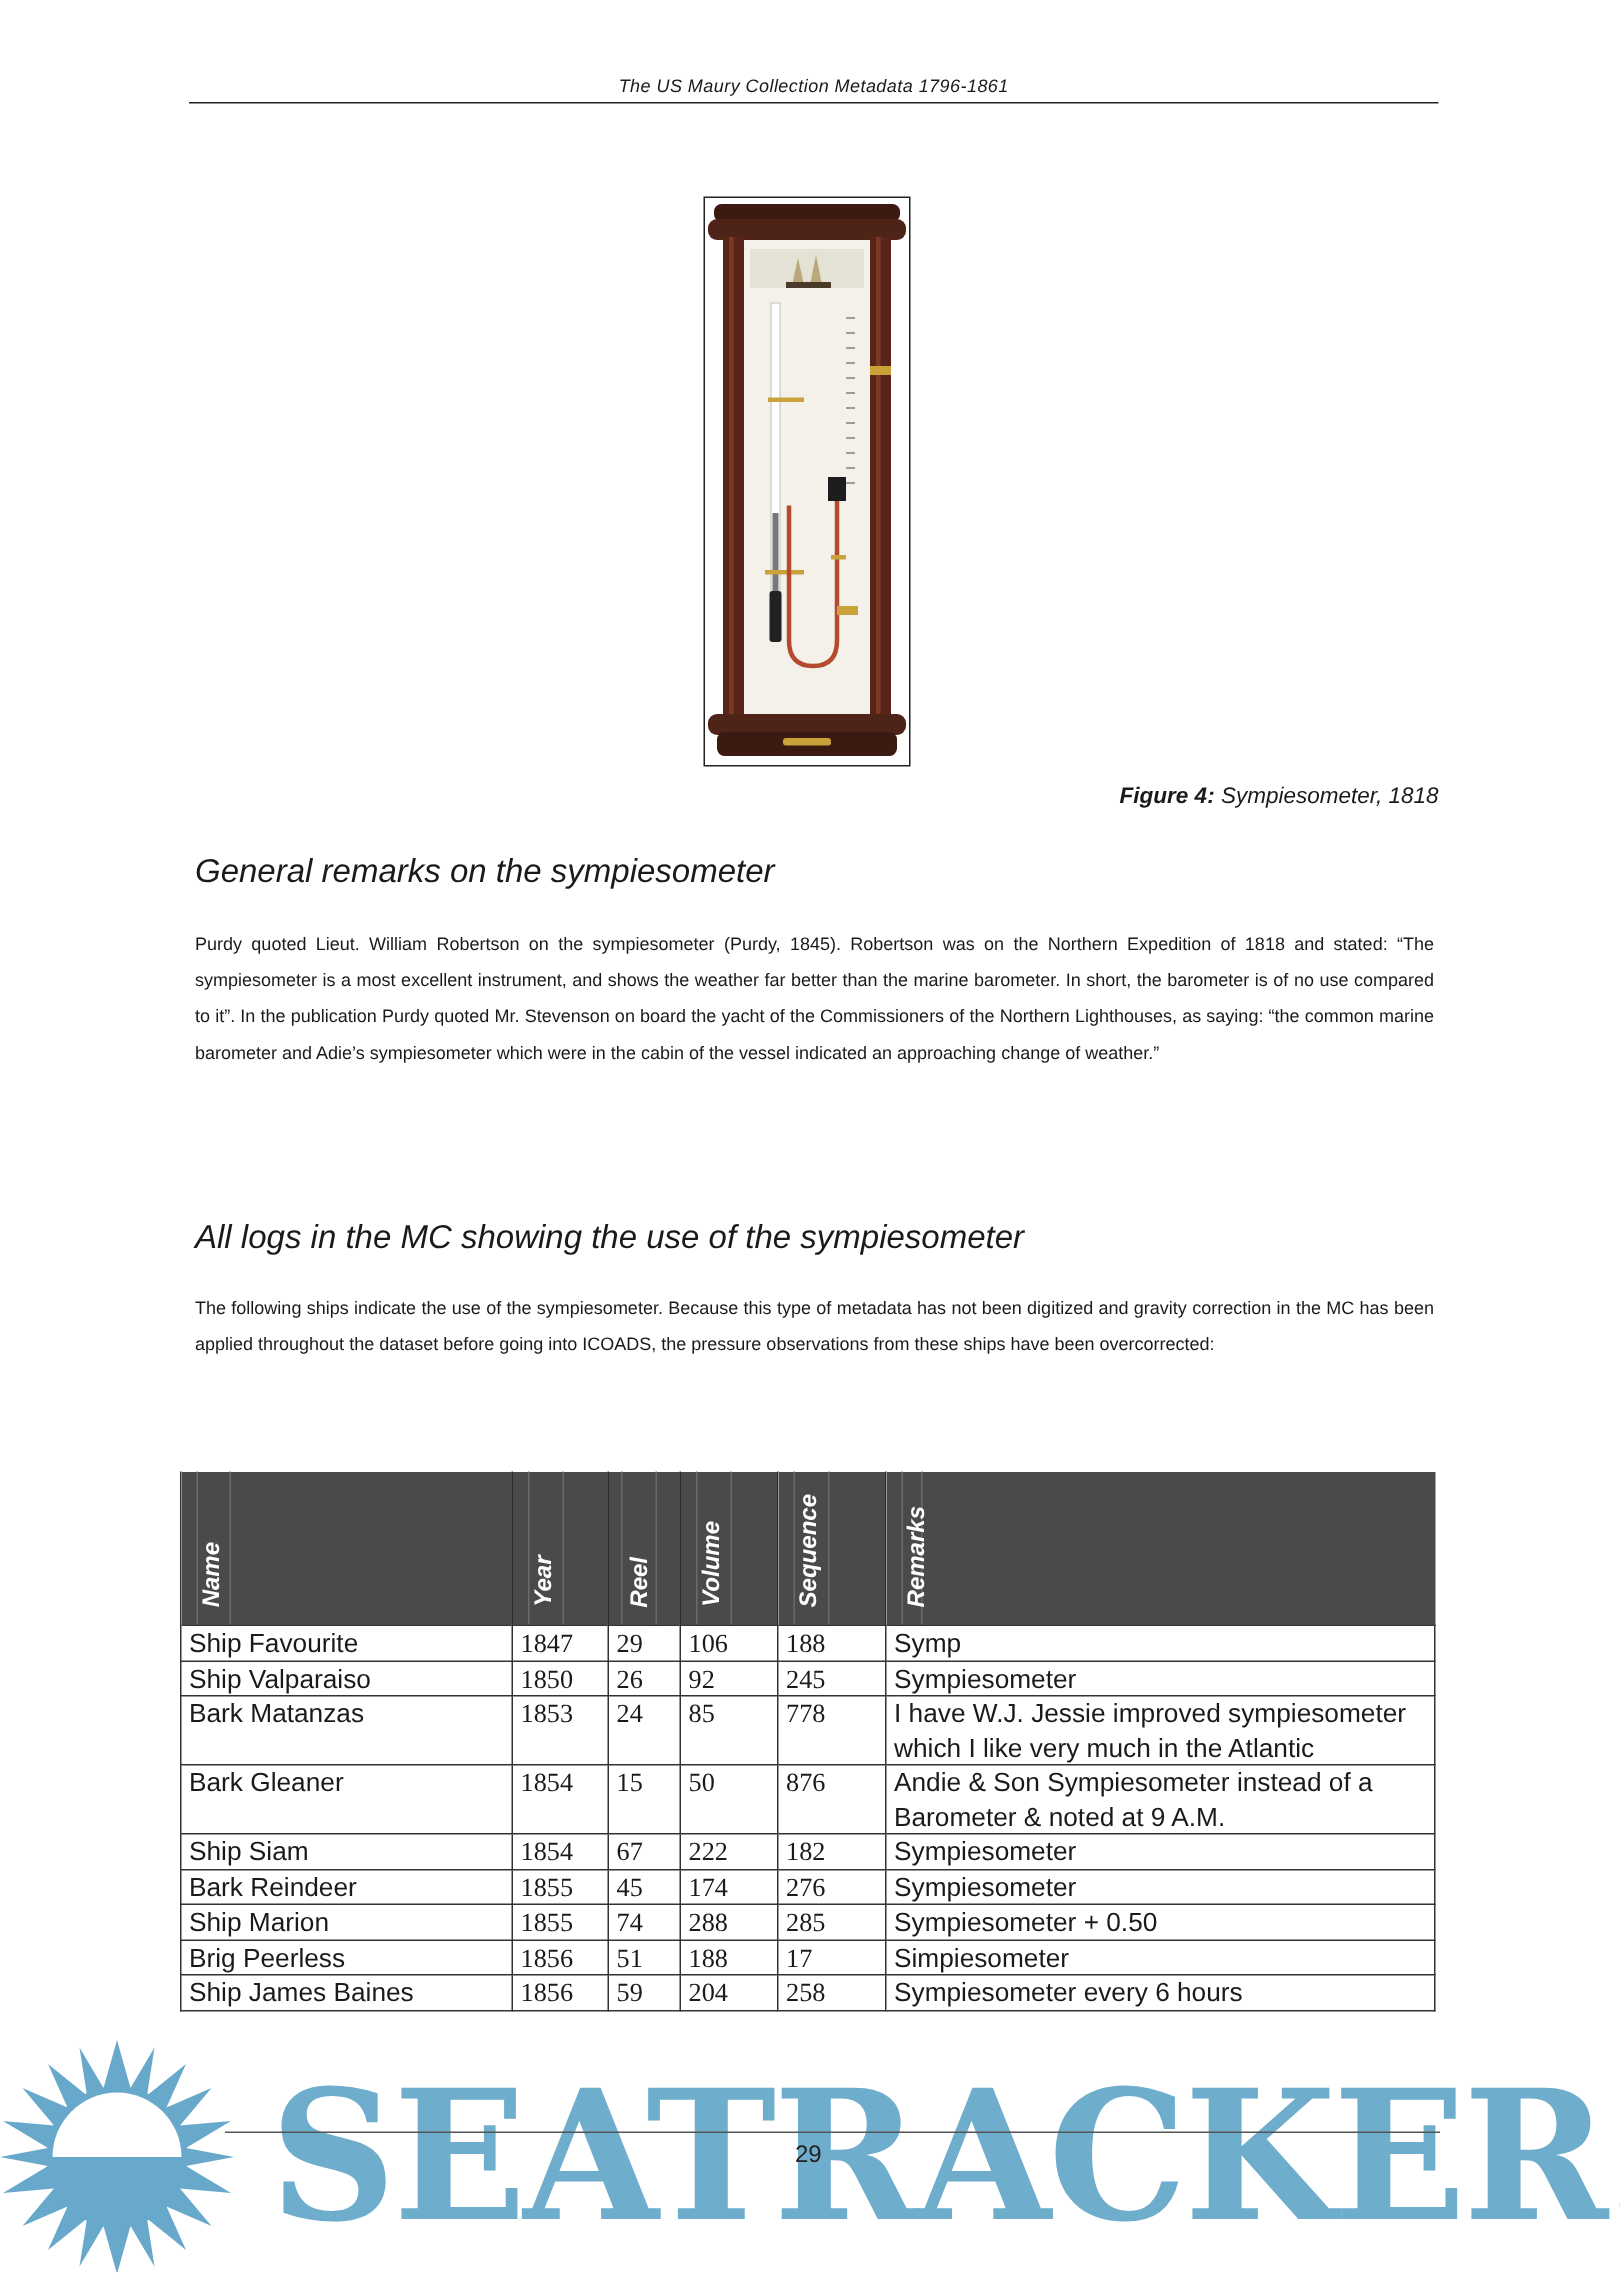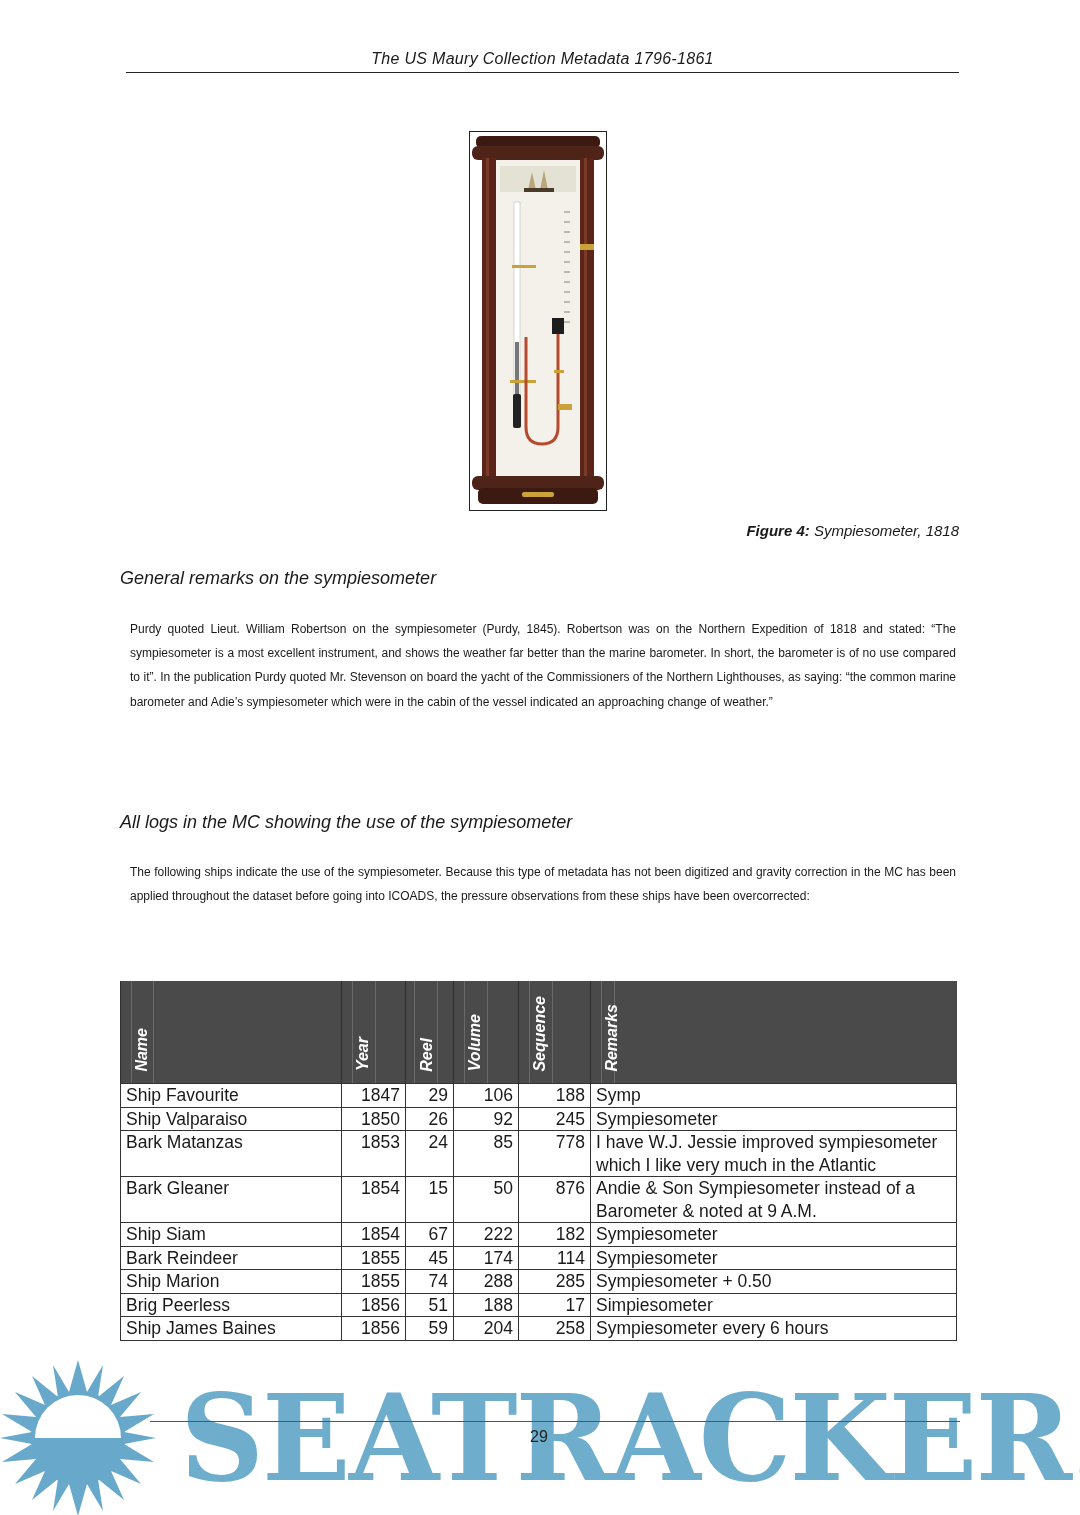--- a/index.html
+++ b/index.html
@@ -3,33 +3,33 @@
 <meta charset="utf-8">
 <style>
   html, body { margin: 0; padding: 0; }
   body {
     width: 1080px; height: 1515px; position: relative; overflow: hidden;
     background: #ffffff; color: #1a1a1a;
     font-family: "Liberation Sans", "DejaVu Sans", sans-serif;
   }
   .page-header {
     position: absolute; left: 126px; top: 50px; width: 833px;
-    text-align: center; font-style: italic; font-size: 16px; letter-spacing: 0.3px;
+    text-align: center; font-style: italic; font-size: 12px; letter-spacing: 0.3px;
     padding-bottom: 4px; border-bottom: 1.5px solid #222;
   }
   .figure-frame {
     position: absolute; left: 469px; top: 131px; width: 136px; height: 378px;
     border: 1.5px solid #222; background: #fff;
   }
   .figure-caption {
     position: absolute; left: 126px; top: 522px; width: 833px; text-align: right; font-size: 15px; font-style: italic;
   }
   .figure-caption .label { font-weight: bold; }
   .subhead {
-    position: absolute; left: 120px; font-style: italic; font-size: 18px;
+    position: absolute; left: 130px; font-style: italic; font-size: 22px;
   }
   .para {
     position: absolute; left: 130px; width: 826px;
     font-size: 12px; line-height: 24.2px; text-align: justify;
   }
   table.data {
     position: absolute; left: 120px; top: 981px; width: 837px;
     border-collapse: collapse; font-size: 17.5px; line-height: 22.5px;
   }
   table.data th {
@@ -41,21 +41,21 @@
     display: inline-block; writing-mode: vertical-rl; transform: rotate(180deg);
     font-style: italic; font-weight: bold; font-size: 16px; padding: 6px 0 6px 0;
     margin-left: 10px;
   }
   table.data th .stripe {
     position: absolute; top: 0; bottom: 0; width: 1px; background: #6a6a6a;
   }
   table.data td {
     border: 1px solid #333; padding: 0 5px; vertical-align: top;
   }
-  table.data td.num { text-align: right; }
+  table.data td.num { text-align: left; font-family: Liberation Serif, serif; }
   .footer-rule {
     position: absolute; left: 150px; top: 1421px; width: 810px; height: 0; border-top: 1.5px solid #555;
   }
   .page-number {
     position: absolute; left: 530px; top: 1428px; font-size: 16px; color: #222;
   }
   .watermark {
     position: absolute; left: 0; top: 1358px; width: 1080px; height: 157px; pointer-events: none;
   }
   .wm-text {
@@ -188,21 +188,21 @@
       <td class="num">67</td>
       <td class="num">222</td>
       <td class="num">182</td>
       <td>Sympiesometer</td>
     </tr>
     <tr>
       <td>Bark Reindeer</td>
       <td class="num">1855</td>
       <td class="num">45</td>
       <td class="num">174</td>
-      <td class="num">114</td>
+      <td class="num">276</td>
       <td>Sympiesometer</td>
     </tr>
     <tr>
       <td>Ship Marion</td>
       <td class="num">1855</td>
       <td class="num">74</td>
       <td class="num">288</td>
       <td class="num">285</td>
       <td>Sympiesometer + 0.50</td>
     </tr>

